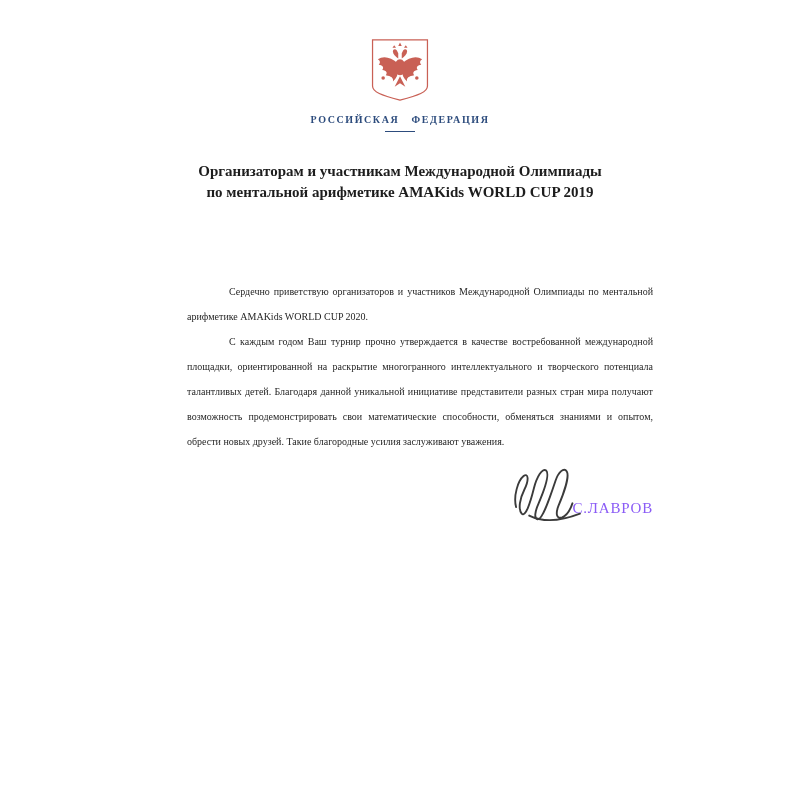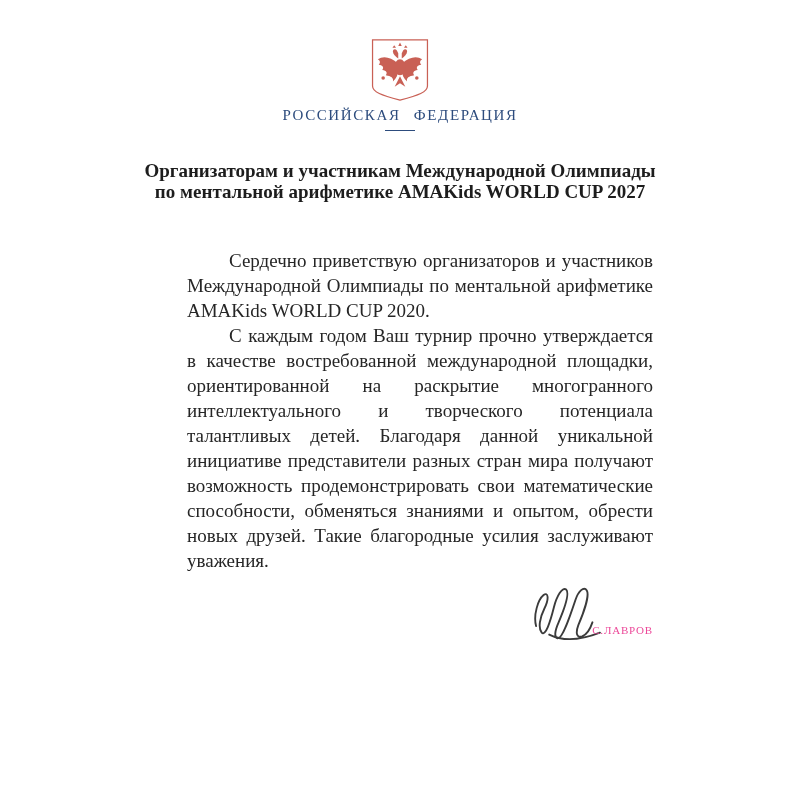--- a/index.html
+++ b/index.html
@@ -21,22 +21,23 @@
     padding-top: 37px;
     text-align: center;
   }
   .emblem {
     display: inline-block;
     width: 62px;
     height: 66px;
     line-height: 0;
   }
   .country-line {
-    font-size: 15px;
-    font-weight: normal;
+    margin-top: 7px;
+    font-size: 10px;
+    font-weight: bold;
     letter-spacing: 1.6px;
     word-spacing: 8px;
     color: #2d4c7d;
   }
   .header-divider {
     width: 30px;
     height: 0;
     border-top: 1.5px solid #2d4c7d;
     margin: 6px auto 0 auto;
   }
@@ -46,30 +47,30 @@
     font-weight: bold;
     letter-spacing: 1.6px;
     word-spacing: 8px;
     color: #2d4c7d;
   }
   
   .heading {
     margin-top: 29px;
     text-align: center;
     font-weight: bold;
-    font-size: 19px;
+    font-size: 15px;
     line-height: 21px;
     color: #1d1d1d;
   }
   
   .letter-body {
     margin-left: 187px;
     width: 466px;
-    margin-top: 46px;
-    font-size: 19px;
+    margin-top: 76px;
+    font-size: 10px;
     line-height: 25px;
     text-align: justify;
     color: #262626;
   }
   .letter-body p {
     margin: 0;
     text-indent: 42px;
   }
   
   .signature {
@@ -81,23 +82,23 @@
     align-items: flex-end;
   }
   .sig-scribble {
     width: 80px;
     height: 62px;
     line-height: 0;
   }
   .sig-name {
     margin-left: -16px;
     margin-bottom: 7px;
-    font-size: 11px;
+    font-size: 15px;
     letter-spacing: 0.8px;
-    color: #ec4899;
+    color: #8b5cf6;
     white-space: nowrap;
   }
 </style>
 </head>
 <body>
 
 <div class="page">
 
   <div class="letterhead">
     <span class="emblem">
@@ -117,21 +118,21 @@
           <circle cx="54" cy="46" r="2"></circle>
         </g>
       </svg>
     </span>
     <div class="country-line">РОССИЙСКАЯ ФЕДЕРАЦИЯ</div>
     <div class="header-divider"></div>
   </div>
 
   <div class="heading">
     <div>Организаторам и участникам Международной Олимпиады</div>
-    <div>по ментальной арифметике AMAKids WORLD CUP 2027</div>
+    <div>по ментальной арифметике AMAKids WORLD CUP 2019</div>
   </div>
 
   <div class="letter-body">
     <p>Сердечно приветствую организаторов и участников Международной Олимпиады по ментальной арифметике AMAKids WORLD CUP 2020.</p>
     <p>С каждым годом Ваш турнир прочно утверждается в качестве востребованной международной площадки, ориентированной на раскрытие многогранного интеллектуального и творческого потенциала талантливых детей. Благодаря данной уникальной инициативе представители разных стран мира получают возможность продемонстрировать свои математические способности, обменяться знаниями и опытом, обрести новых друзей. Такие благородные усилия заслуживают уважения.</p>
   </div>
 
   <div class="signature">
     <span class="sig-scribble">
       <svg viewBox="0 0 84 66" width="80" height="62" xmlns="http://www.w3.org/2000/svg">

